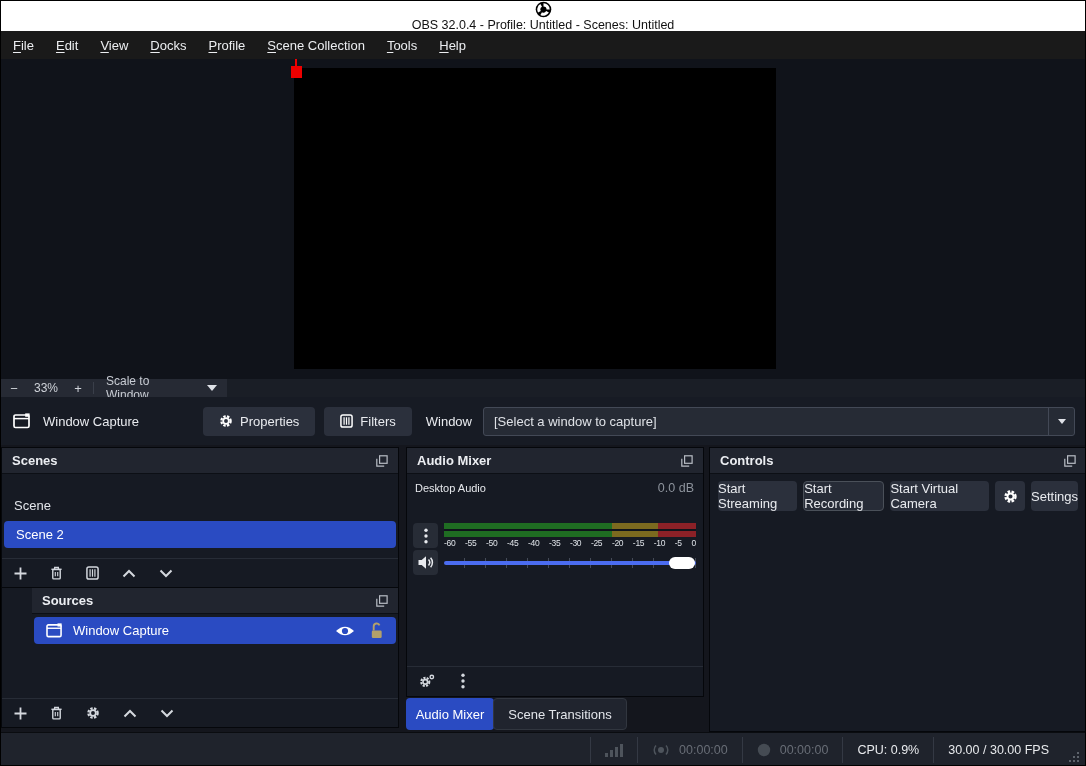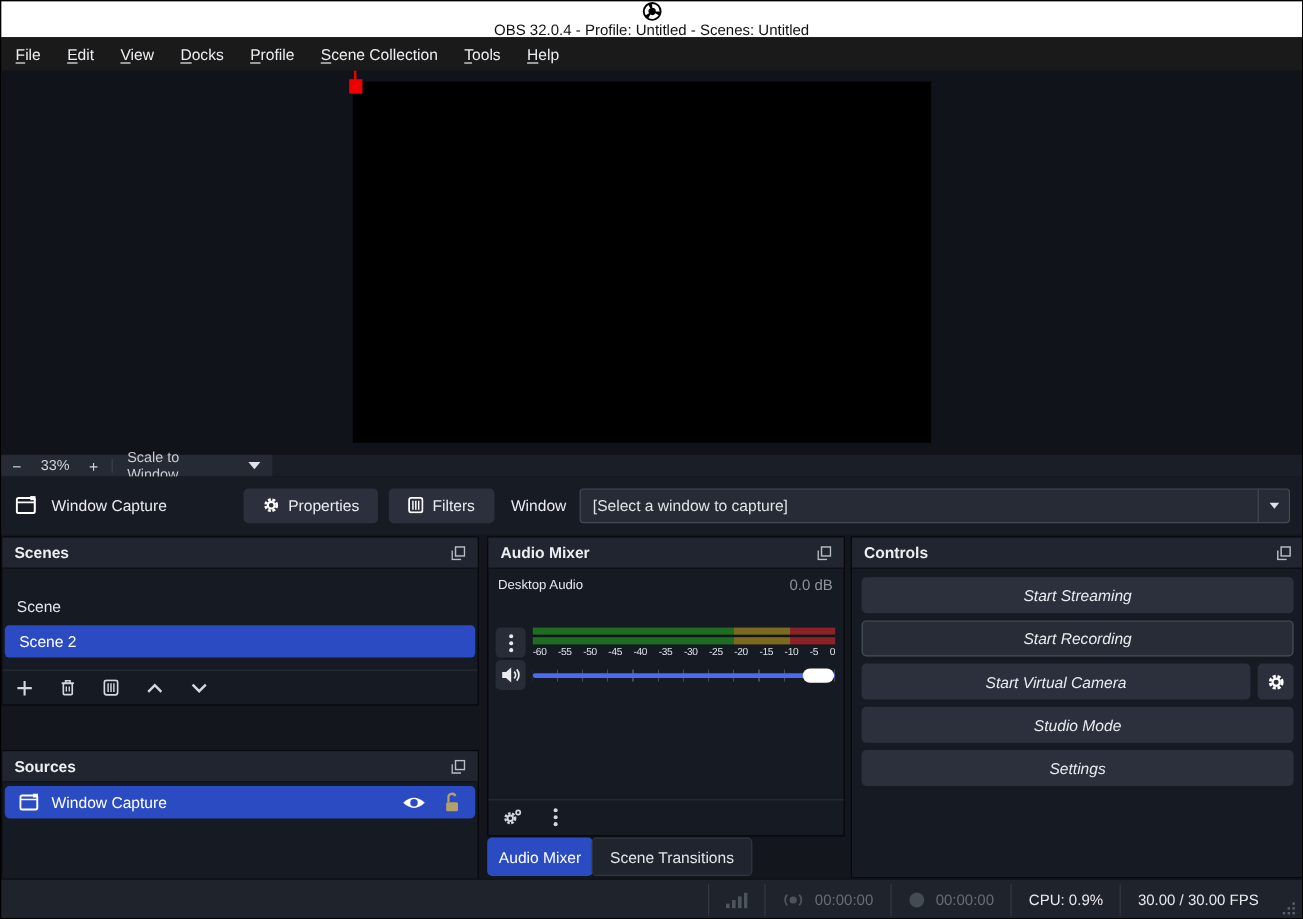--- a/index.html
+++ b/index.html
@@ -70,21 +70,21 @@
   .dock-header{height:26px;background:var(--bg-header);display:flex;align-items:center;
                padding:0 10px;border-bottom:1px solid #0c0f15;}
   .dock-title{font-size:13px;font-weight:bold;color:#eceef2}
   .popout{margin-left:auto;color:#b9bdc5;cursor:default}
   .dock-toolbar{position:absolute;left:0;bottom:0;width:100%;height:29px;border-top:1px solid var(--divider);
                 display:flex;align-items:center;gap:23px;padding-left:12px;color:var(--icon);}
   .tb-icon{cursor:default;display:flex;align-items:center}
 
   
   .dock-scenes{left:0;top:446px;width:398px;height:141px;}
-  .dock-sources{left:0;top:624px;width:398px;height:141px;}
+  .dock-sources{left:0;top:586px;width:398px;height:141px;padding-left:30px;}
   .list-item{height:26px;display:flex;align-items:center;padding-left:12px;font-size:13px;color:#e2e5ea;margin-top:18px;cursor:default}
   .list-item.selected{background:var(--blue);border-radius:4px;margin:3px 2px 0 2px;color:#fff;height:27px;}
   .src-row-icon{margin-right:10px;color:#fff}
   .row-right{margin-left:auto;display:flex;align-items:center;gap:14px;padding-right:12px}
 
   
   .dock-mixer{left:405px;top:446px;width:298px;height:250px;}
   .mixer-body{position:relative;height:calc(100% - 27px);}
   .track-row{display:flex;align-items:center;padding:7px 9px 4px 8px;}
   .track-name{font-size:11px;color:#e6e8ec}
@@ -105,21 +105,21 @@
   .mixer-toolbar{gap:26px}
 
   
   .dock-tab{position:absolute;top:697px;height:32px;border-radius:4px;display:flex;align-items:center;
             justify-content:center;font-size:13px;cursor:default}
   .tab-active{left:405px;width:88px;background:var(--blue);color:#fff;}
   .tab-idle{left:492px;width:134px;background:#20242e;border:1px solid #31363f;color:#e2e5ea;}
 
   
   .dock-controls{left:708px;top:446px;width:378px;height:285px;}
-  .ctl-body{padding:7px 8px;display:flex;flex-direction:column;gap:6px;font-style:italic;}
+  .ctl-body{padding:7px 8px;display:flex;gap:6px;}
   .ctl-btn{height:30px;background:var(--bg-btn);border-radius:4px;display:flex;align-items:center;
            justify-content:center;font-size:13px;color:var(--text);cursor:default}
   .ctl-btn.bordered{border:1px solid #4a5059;background:#272c37}
   .ctl-row{display:flex;gap:6px}
   .ctl-row .ctl-btn{flex:1}
   .ctl-gear{width:30px;height:30px;background:var(--bg-btn);border-radius:4px;display:flex;
             align-items:center;justify-content:center;color:#fff;cursor:default}
 
   
   .statusbar{position:absolute;left:0;top:731px;width:100%;height:35px;background:var(--bg-status);
@@ -442,21 +442,20 @@
       <div class="ctl-btn bordered">Start Recording</div>
       <div class="ctl-row">
         <div class="ctl-btn">Start Virtual Camera</div>
         <div class="ctl-gear">
           <svg width="15" height="15" viewBox="0 0 16 16">
               <circle cx="8" cy="8" r="5.3" fill="none" stroke="currentColor" stroke-width="2.6" stroke-dasharray="2.7 1.55"></circle>
               <circle cx="8" cy="8" r="3.2" fill="none" stroke="currentColor" stroke-width="2"></circle>
             </svg>
         </div>
       </div>
-      <div class="ctl-btn">Studio Mode</div>
       <div class="ctl-btn">Settings</div>
     </div>
   </div>
 
   <div class="statusbar">
     <span class="sb-sep"></span>
     <span class="sb-cell">
       <span>
         <svg width="18" height="14" viewBox="0 0 18 14">
             <g fill="#4e545c">

